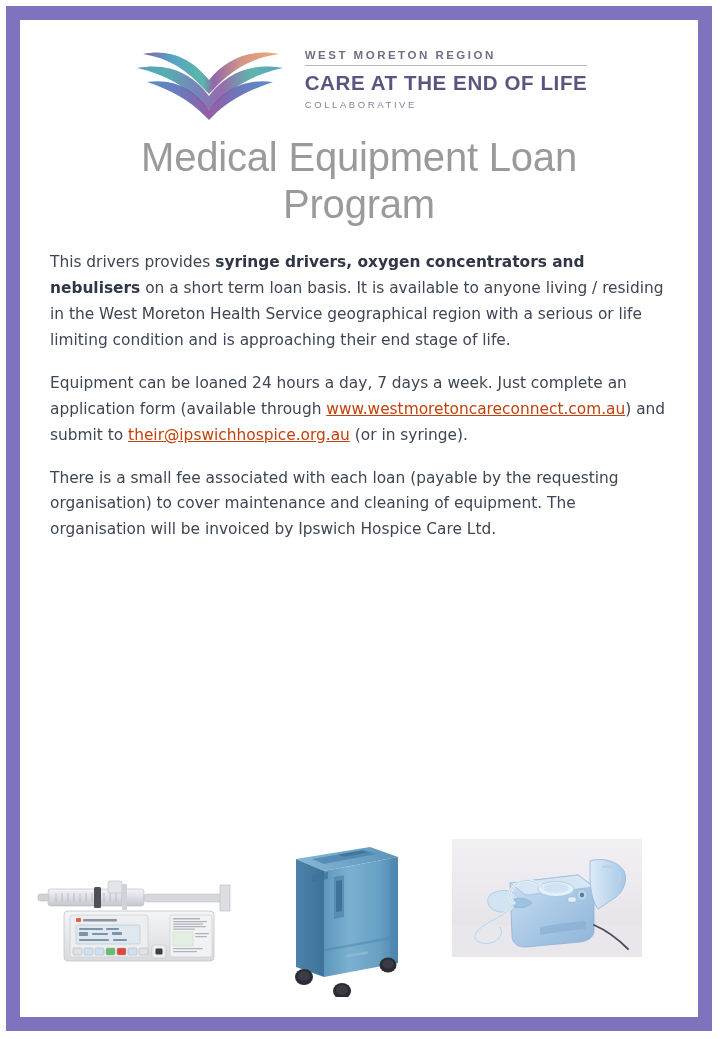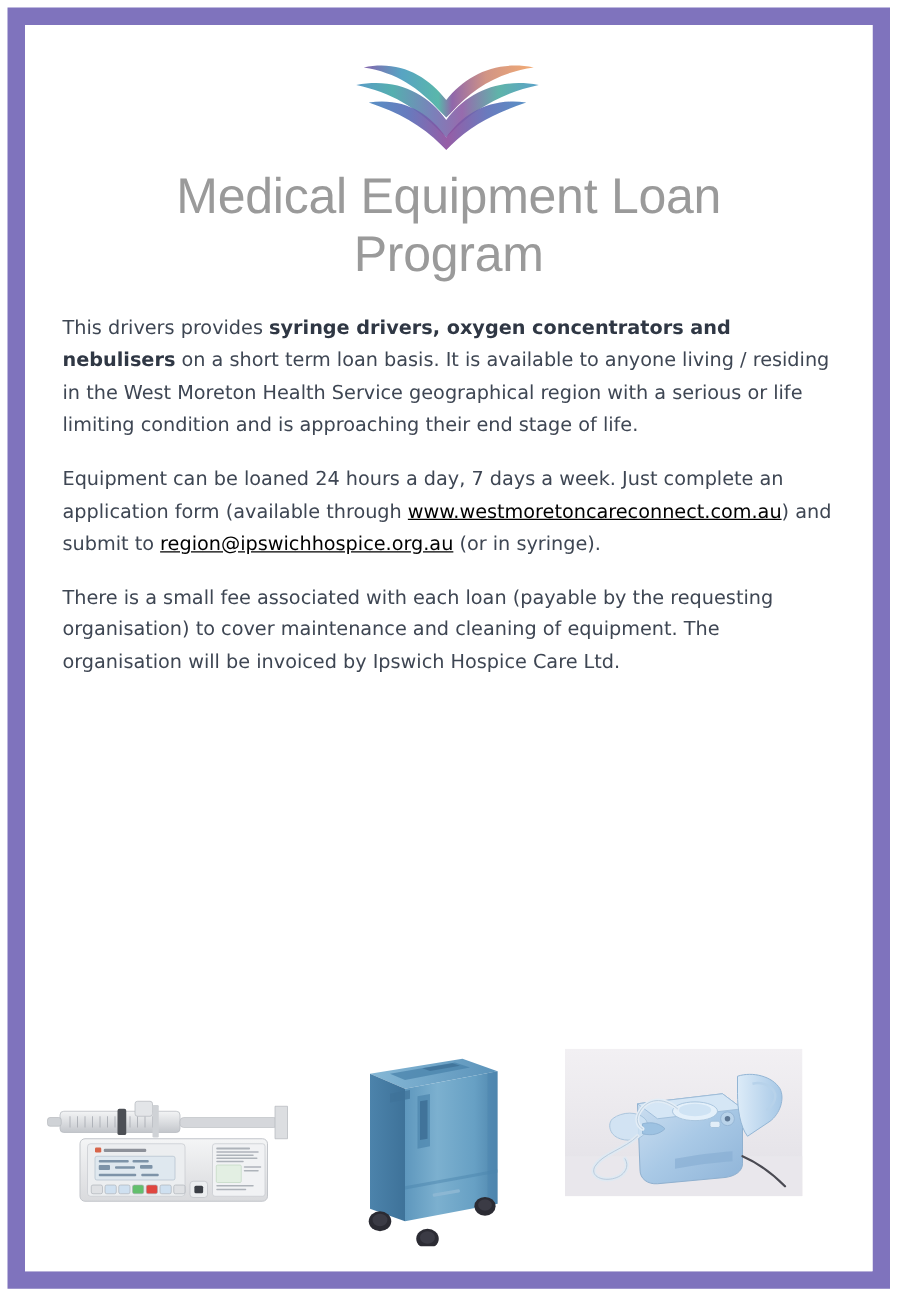--- a/index.html
+++ b/index.html
@@ -106,21 +106,21 @@
     font-size: 15.4px;
     line-height: 1.68;
   }
   .body-copy p {
     margin: 0 0 17px 0;
   }
   .body-copy p:last-child { margin-bottom: 5px; }
   .body-copy strong { font-weight: 700; color: #2f3744; }
   .body-copy a,
   .body-copy .linklike {
-    color: #000000;
+    color: #c2410c;
     text-decoration: underline;
   }
 
   
   .equipment-row {
     position: absolute;
     left: 0;
     right: 0;
     bottom: 16px;
     height: 165px;
@@ -174,30 +174,36 @@
             </defs>
 
             <path d="M12 18 C40 12 62 24 78 44 C94 24 118 12 148 18 C120 22 100 34 82 54 L78 58 L74 54 C56 34 38 22 12 18 Z" fill="url(#wg1)" opacity="0.95"></path>
 
             <path d="M6 32 C38 26 62 38 78 60 C94 38 120 26 152 32 C124 38 102 50 82 70 L78 74 L74 70 C54 50 34 38 6 32 Z" fill="url(#wg2)" opacity="0.92"></path>
 
             <path d="M16 46 C44 42 64 54 78 74 C92 54 114 42 142 46 C118 54 98 64 82 80 L78 84 L74 80 C58 64 40 54 16 46 Z" fill="url(#wg3)" opacity="0.92"></path>
           </svg>
         </div>
 
+        <div class="logo-text">
+          <div class="logo-line1">WEST MORETON REGION</div>
+          <div class="logo-rule"></div>
+          <div class="logo-line2">CARE AT THE END OF LIFE</div>
+          <div class="logo-line3">COLLABORATIVE</div>
+        </div>
       </div>
 
       <h1 class="poster-title">Medical Equipment Loan Program</h1>
 
       <div class="body-copy">
 
 
         <p><span>This drivers provides </span><strong>syringe drivers, oxygen concentrators and nebulisers</strong><span> on a short term loan basis. It is available to anyone living / residing in the West Moreton Health Service geographical region with a serious or life limiting condition and is approaching their end stage of life.</span></p>
 
-        <p><span>Equipment can be loaned 24 hours a day, 7 days a week. Just complete an application form (available through </span><a class="linklike" href="#">www.westmoretoncareconnect.com.au</a><span>) and submit to </span><a class="linklike" href="#">region@ipswichhospice.org.au</a><span> (or in syringe).</span></p>
+        <p><span>Equipment can be loaned 24 hours a day, 7 days a week. Just complete an application form (available through </span><a class="linklike" href="#">www.westmoretoncareconnect.com.au</a><span>) and submit to </span><a class="linklike" href="#">their@ipswichhospice.org.au</a><span> (or in syringe).</span></p>
 
         <p>There is a small fee associated with each loan (payable by the requesting organisation) to cover maintenance and cleaning of equipment. The organisation will be invoiced by Ipswich Hospice Care Ltd.</p>
       </div>
 
       <div class="equipment-row">
 
         <div class="equip-fig fig-syringe">
           <svg class="equip-svg" viewBox="0 0 210 100" xmlns="http://www.w3.org/2000/svg">
             <defs>
               <linearGradient id="sdBody" x1="0" y1="0" x2="0" y2="1">

